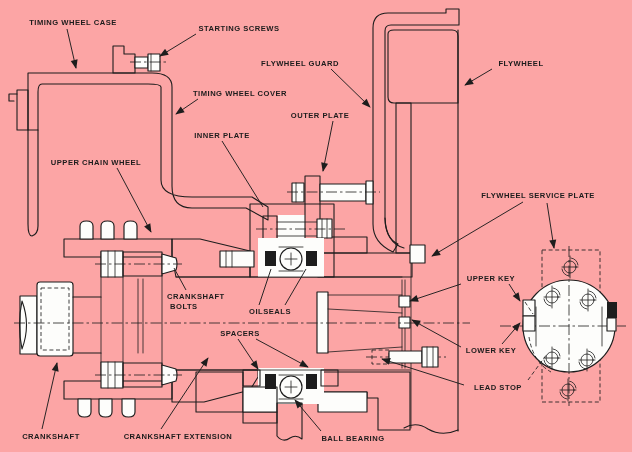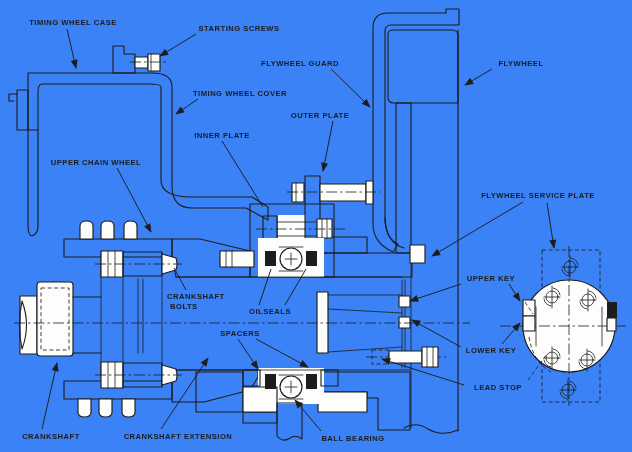--- a/index.html
+++ b/index.html
@@ -1,16 +1,16 @@
 <!DOCTYPE html>
 <html><head>
 <meta charset="utf-8">
 <style>
   html,body{margin:0;padding:0;background:#ffffff;}
-  .stage{position:relative;width:632px;height:452px;background:#3b82f6;overflow:hidden;text-decoration:underline;}
+  .stage{position:relative;width:632px;height:452px;background:#fca5a5;overflow:hidden;text-decoration:underline;}
   svg{display:block;}
   .o  {stroke:#1d1d1d;stroke-width:1.15;fill:none;stroke-linejoin:round;stroke-linecap:round;}
   .o2 {stroke:#1d1d1d;stroke-width:1.1;fill:none;stroke-linejoin:round;}
   .th {stroke:#1d1d1d;stroke-width:.8;fill:none;stroke-linecap:round;}
   .ow {stroke:#1d1d1d;stroke-width:1.15;fill:#fdfdfb;stroke-linejoin:round;}
   .wh {fill:#fdfdfb;stroke:none;}
   .ink{fill:#1d1d1d;stroke:none;}
   .cl {stroke:#1d1d1d;stroke-width:.8;fill:none;stroke-dasharray:11 3 2.5 3;}
   .hd {stroke:#1d1d1d;stroke-width:.85;fill:none;stroke-dasharray:4 2.6;}
   .ld {stroke:#1d1d1d;stroke-width:.95;fill:none;}

